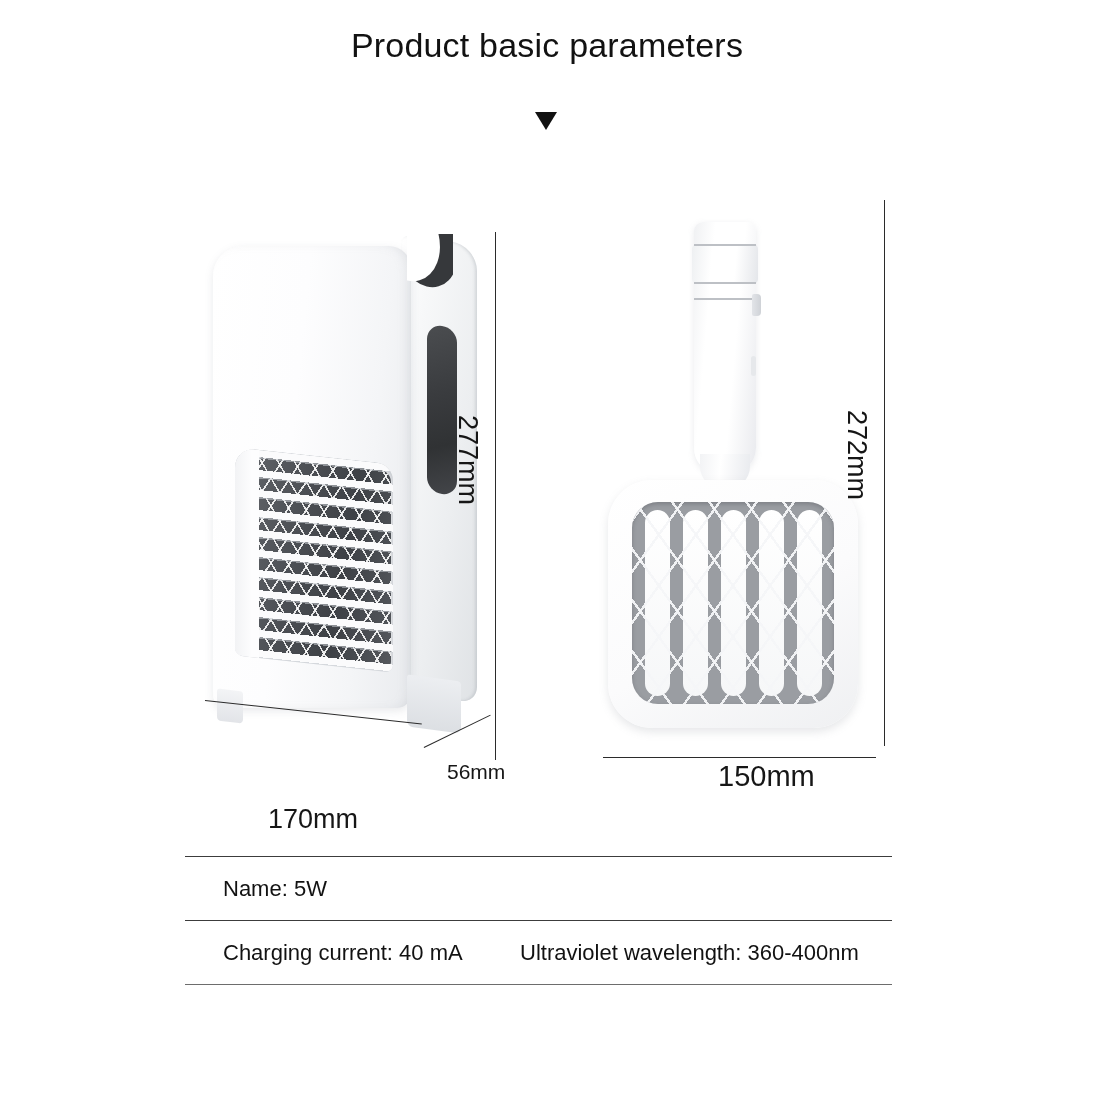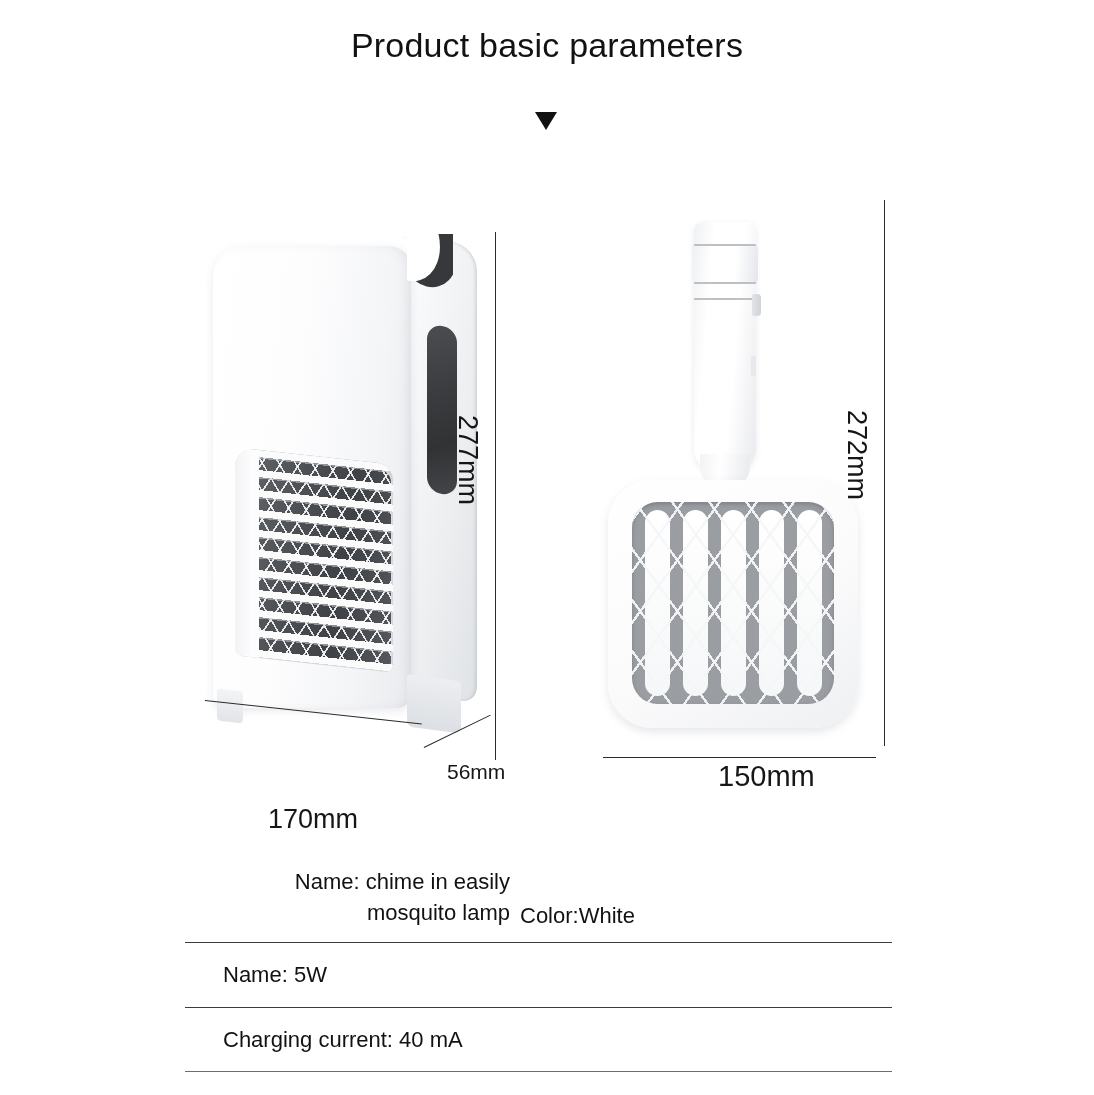--- a/index.html
+++ b/index.html
@@ -459,28 +459,24 @@
 
   <div id="swatter-dim-vert-line"></div>
   <div id="swatter-dim-272">272mm</div>
   <div id="swatter-dim-150-line"></div>
   <div id="swatter-dim-150">150mm</div>
 </div>
 
 <div id="spec-table">
 
   <div class="spec-row" id="spec-row-name">
-    <div class="spec-cell left">
-      <div>Name: chime in easily</div>
-      <div>mosquito lamp</div>
-    </div>
-    <div class="spec-cell right">Color:White</div>
   </div>
 
   <div class="spec-row" id="spec-row-power">
     <div class="spec-cell left">Name: 5W</div>
   </div>
 
   <div class="spec-row" id="spec-row-charging">
     <div class="spec-cell left">Charging current: 40 mA</div>
+    <div class="spec-cell right">Ultraviolet wavelength: 360-400nm</div>
   </div>
 
 </div>
 
 </body></html>

